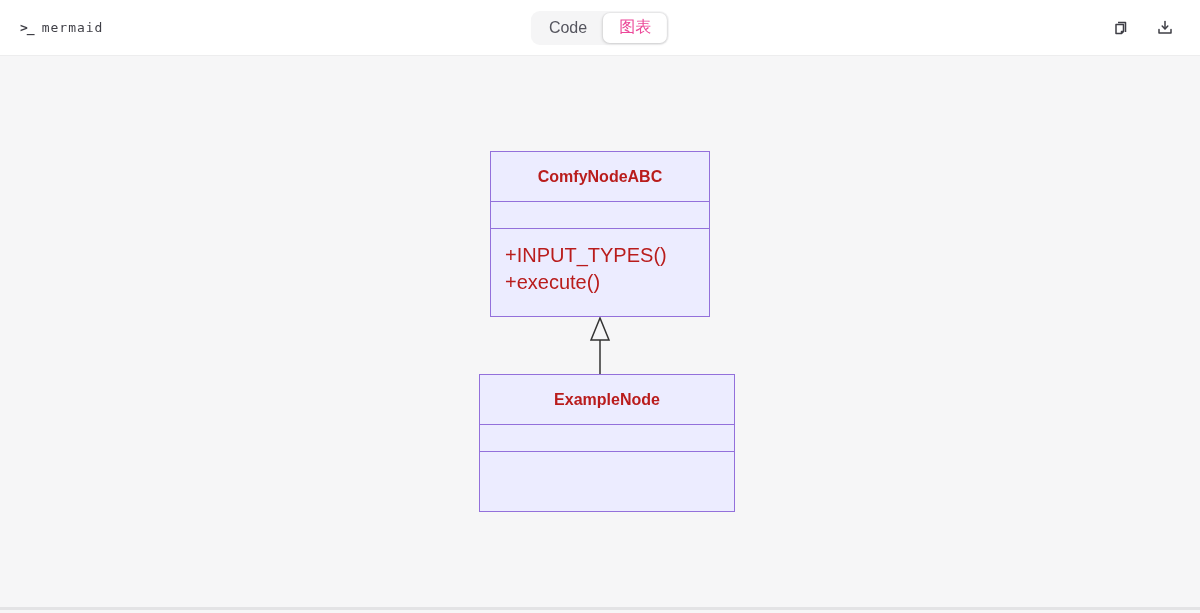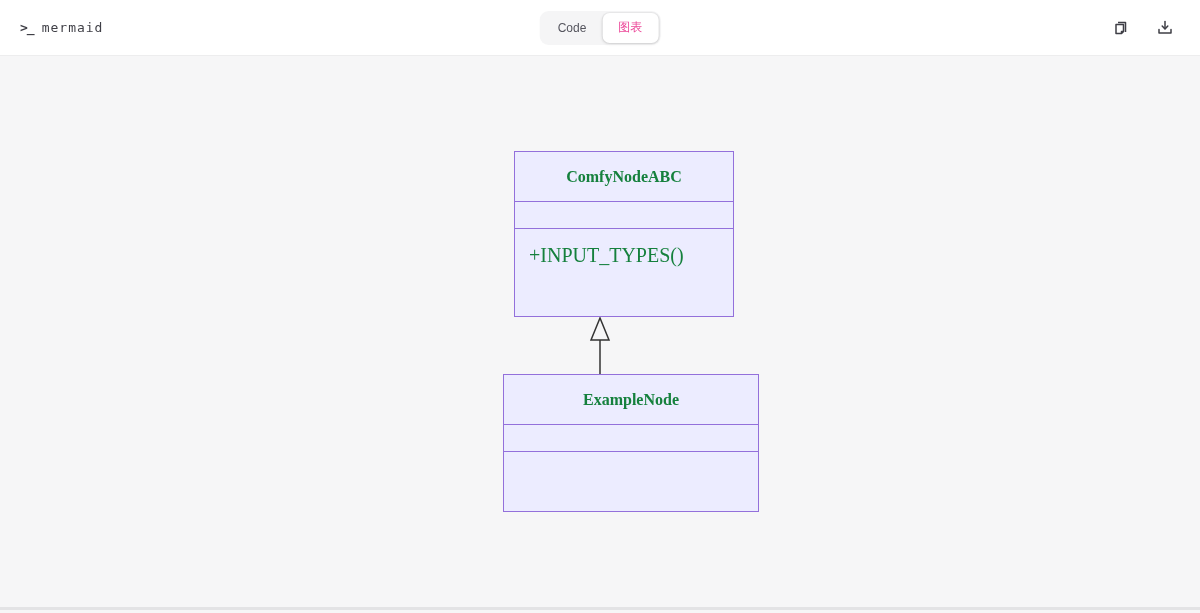--- a/index.html
+++ b/index.html
@@ -47,21 +47,21 @@
     align-items:center;
     background:#f5f5f6;
     border-radius:9px;
     padding:2px;
     height:34px;
   }
   .seg-btn {
     border:none;
     background:transparent;
     font-family:inherit;
-    font-size:12px;
+    font-size:16px;
     color:#55555e;
     padding:0 16px;
     height:30px;
     border-radius:7px;
     cursor:pointer;
     display:flex;
     align-items:center;
   }
   .seg-btn.active {
     background:#ffffff;
@@ -89,23 +89,22 @@
     position:absolute;
     left:0; right:0; bottom:0;
     height:3px;
     background:#e3e3e5;
   }
 
   .class-box {
     position:absolute;
     background:#ECECFF;
     border:1px solid #9370DB;
-    color:#15803d;
-    font-family:Liberation Serif, serif;
-    margin-left:24px;
+    color:#b91c1c;
+    font-family:Liberation Sans, sans-serif;
   }
   .class-title {
     text-align:center;
     font-weight:bold;
     font-size:16px;
     padding:16px 10px 15px 10px;
     border-bottom:1px solid #9370DB;
   }
   .class-attrs {
     height:27px;
@@ -157,20 +156,21 @@
 
 </header>
 
 <main class="canvas">
 
   <div class="class-box" style="left:490px; top:95px; width:220px; height:166px;">
     <div class="class-title">ComfyNodeABC</div>
     <div class="class-attrs"></div>
     <div class="class-methods">
       <div>+INPUT_TYPES()</div>
+      <div>+execute()</div>
     </div>
   </div>
 
   <svg class="relation-arrow" style="left:584px; top:261px;" width="32" height="58" viewBox="0 0 32 58">
     <line x1="16" y1="23" x2="16" y2="58" stroke="#333333" stroke-width="1.5"></line>
     <polygon points="16,1 7,23 25,23" fill="#f6f6f7" stroke="#333333" stroke-width="1.5" stroke-linejoin="miter"></polygon>
   </svg>
 
   <div class="class-box" style="left:479px; top:318px; width:256px; height:138px;">
     <div class="class-title">ExampleNode</div>

